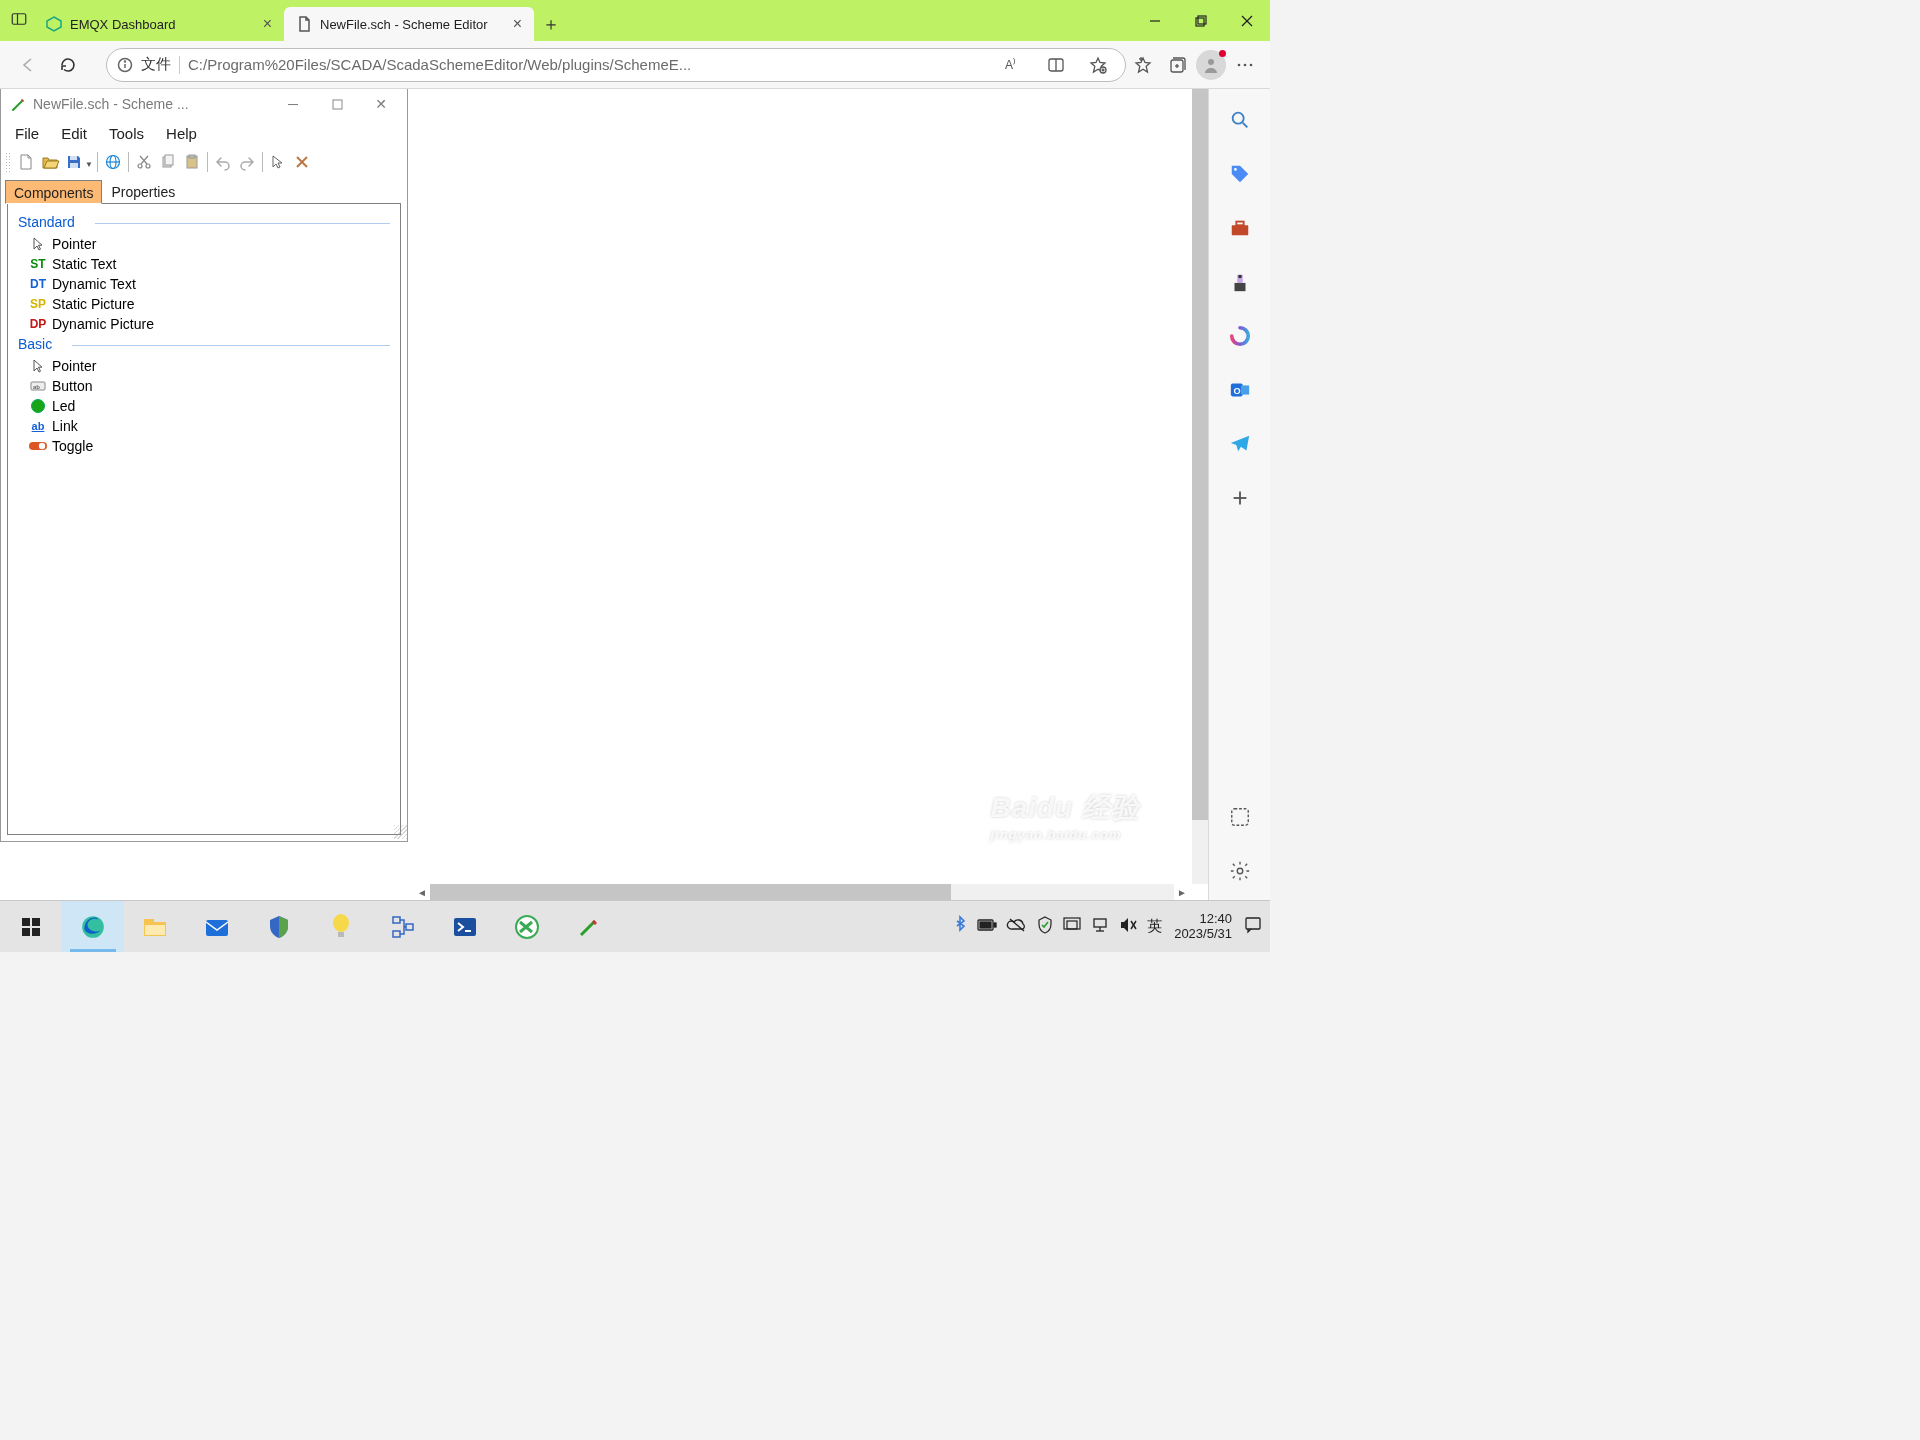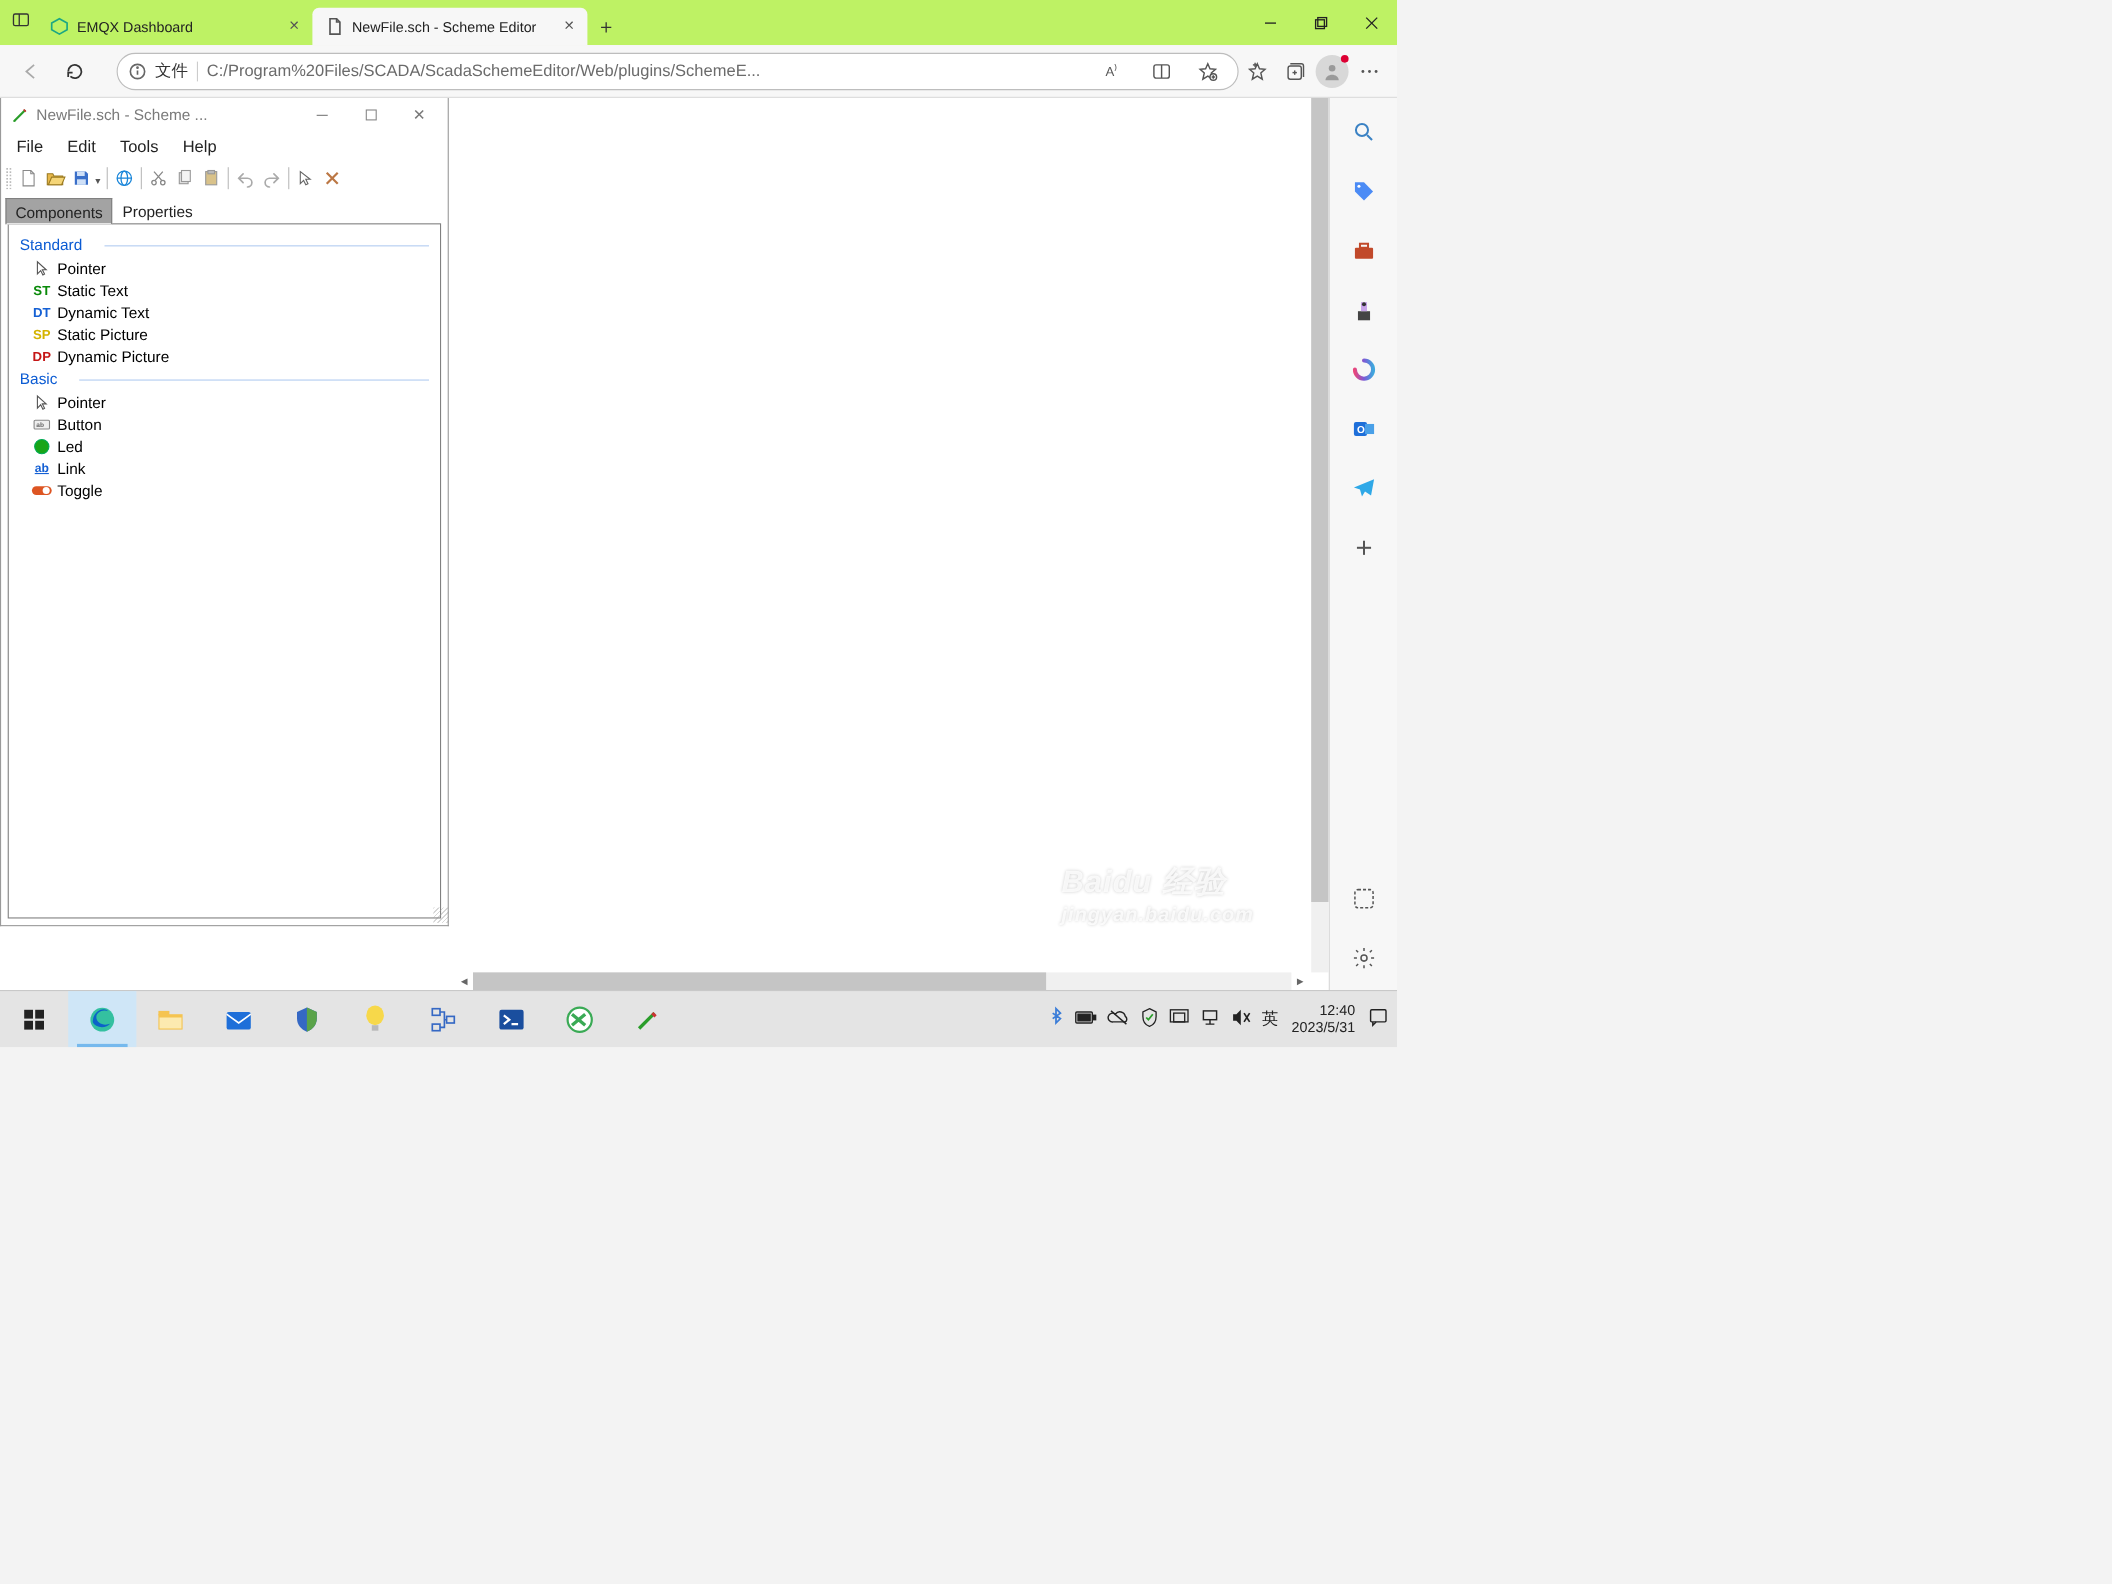--- a/index.html
+++ b/index.html
@@ -50,21 +50,21 @@
 .sw-toolbar { display:flex; align-items:center; padding: 2px 4px; gap: 2px; border-top: 1px solid transparent; }
 .sw-toolbar .dotgrip { width:6px; height:20px; background:
   radial-gradient(#bbb 1px,transparent 1px) 0 0/3px 3px; margin-right:2px; }
 .tbtn { width: 22px; height: 22px; display:flex; align-items:center; justify-content:center; border-radius:3px; }
 .tbtn svg { width:16px; height:16px; }
 .tsep { width:1px; height:20px; background:#bbb; margin: 0 2px; }
 .tdrop { font-size:8px; color:#555; margin-left:-2px; align-self:flex-end; padding-bottom:4px; }
 
 .sw-tabs { display:flex; padding: 4px 4px 0 4px; font-family: "SimSun","NSimSun",monospace; font-size: 14px; }
 .sw-tab { padding: 4px 8px 2px; border:1px solid transparent; color:#222; }
-.sw-tab.active { border:1px solid #808080; border-bottom-color:#fff; background:#a3a3a3; position:relative; top:1px; }
+.sw-tab.active { border:1px solid #808080; border-bottom-color:#fff; background:#fdba74; position:relative; top:1px; }
 .sw-panel { margin: 0 6px 6px 6px; border:1px solid #808080; padding: 8px 10px; height: 632px; font-family: "SimSun","NSimSun",monospace; font-size: 14px; overflow:hidden; }
 .group-header { color:#0b5bd3; display:flex; align-items:center; gap:20px; margin: 2px 0 4px; }
 .group-header .line { flex:1; height:1px; background:#0b5bd350; transform: translateY(1px);}
 .comp-item { display:flex; align-items:center; gap:4px; padding:2px 0 2px 10px; color:#000; letter-spacing:0; }
 .cicon { width:20px; display:inline-flex; justify-content:center; font-weight:bold; font-size:12px; }
 
 
 .right-strip { position:absolute; top:89px; right:0; width:62px; bottom:52px; background:#f7f7f7; border-left:1px solid #d9d9d9; display:flex; flex-direction:column; align-items:center; padding-top:20px; gap:32px; }
 .right-strip .icon { width:22px; height:22px; display:flex; align-items:center; justify-content:center; }
 .right-strip .spacer { flex:1; }
@@ -73,21 +73,21 @@
 .taskbar { position:absolute; left:0; right:0; bottom:0; height:52px; background:#e4e4e4; border-top:1px solid #c8c8c8; display:flex; align-items:stretch; }
 .task-btn { width:62px; display:flex; align-items:center; justify-content:center; position:relative; }
 .task-btn.active::after { content:''; position:absolute; bottom:0; left:8px; right:8px; height:3px; background:#76b9ed; }
 .task-btn.active { background:#cfe6f7; }
 .tray { margin-left:auto; display:flex; align-items:center; gap:12px; padding:0 8px; font-size:12px; color:#222; }
 .tray-icons { display:flex; align-items:center; gap:10px; }
 .clock { text-align:right; line-height:1.15; font-size:13px; }
 
 
 .watermark { position:absolute; right:68px; bottom:58px; color:#ffffffcc; text-shadow:0 0 3px #0003; font-size:28px; font-weight:bold; letter-spacing:1px; pointer-events:none;font-style:italic; }
-.watermark .sub { font-size:18px; display:block; }
+.watermark .sub { font-size:13px; display:block; }
 .paw { position:absolute; right:140px; bottom:96px; opacity:.3; }
 
 svg { overflow: visible; }
 </style>
 </head>
 <body>
 
 <div class="browser-tabs">
   <div class="tab-actions">
     <div><svg viewBox="0 0 24 24" fill="none" stroke="#333" stroke-width="1.6">

